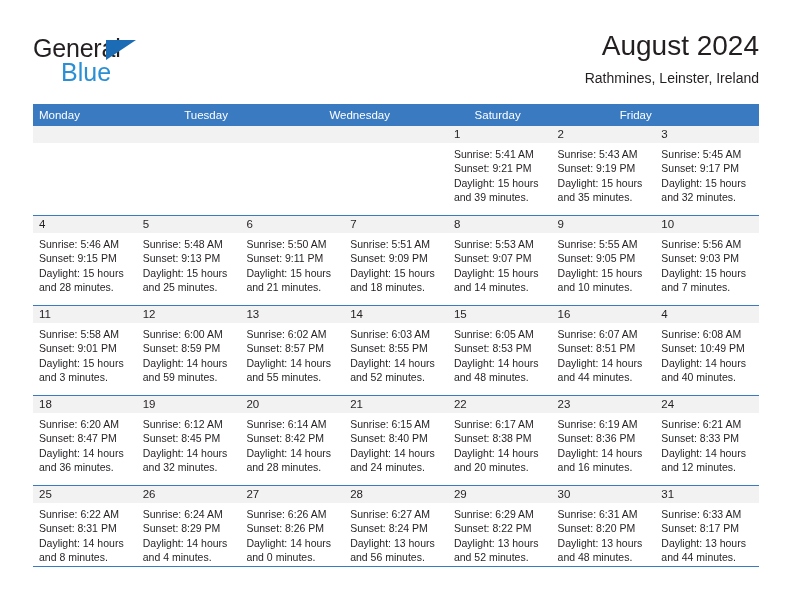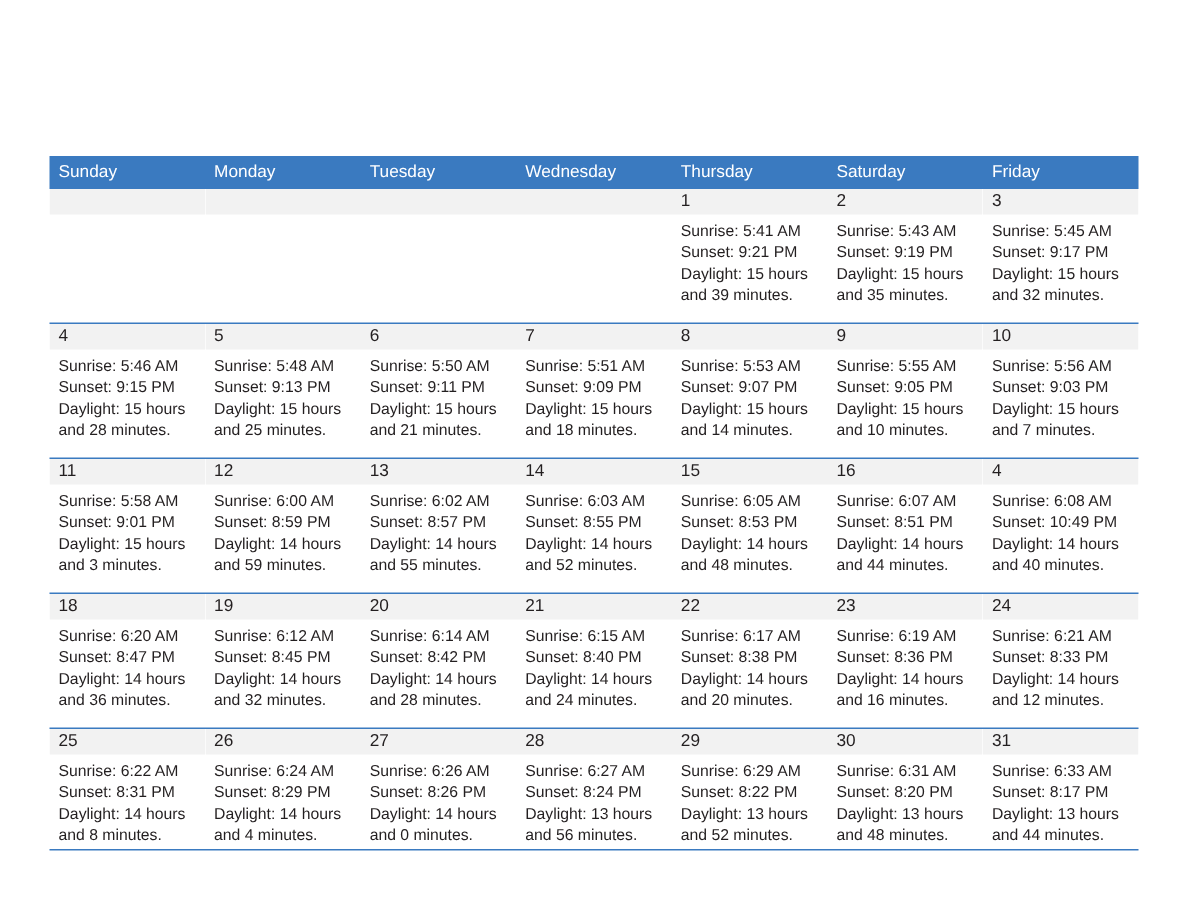--- a/index.html
+++ b/index.html
@@ -154,28 +154,37 @@
     width: 726px;
     height: 1px;
     background: #3a7ac0;
   }
 </style>
 </head>
 <body>
 
 <div id="page">
 
+  <div class="topbar">
+
+    <div class="logo">
+      <span class="logo-general">General</span>
+      <span class="logo-tri"></span>
+      <span class="logo-blue">Blue</span>
+    </div>
+
+    <div class="title">August 2024</div>
+    <div class="subtitle">Rathmines, Leinster, Ireland</div>
+  </div>
 
   <div class="calendar">
     <div class="dow-row">
-        <div class="dow">Sunday</div>
         <div class="dow">Monday</div>
         <div class="dow">Tuesday</div>
         <div class="dow">Wednesday</div>
-        <div class="dow">Thursday</div>
         <div class="dow">Saturday</div>
         <div class="dow">Friday</div>
       </div>
     <div id="weeks-container">
         <div class="week">
           <div class="week-inner">
             <div class="daycell empty">
               <div class="numband"></div>
               <div class="lines"></div>
             </div>

